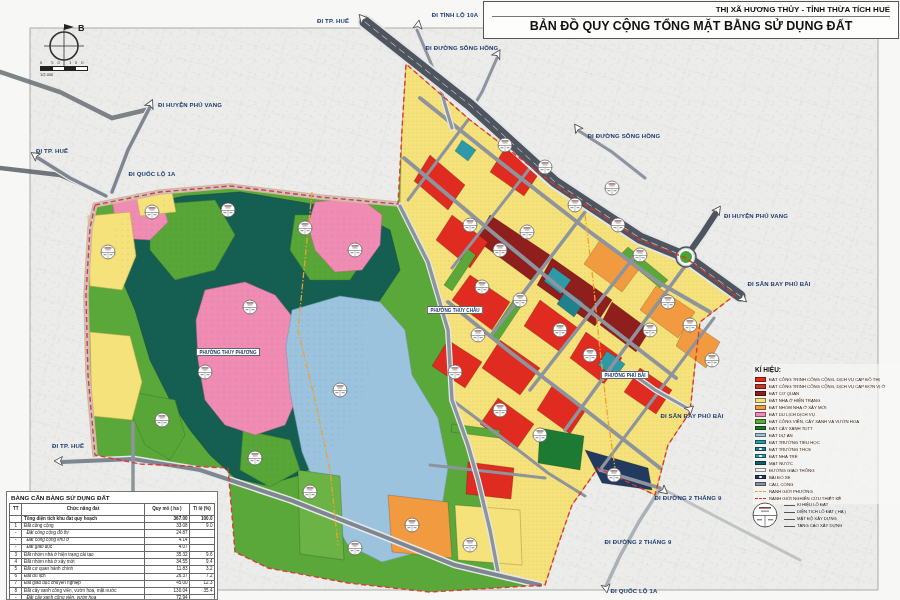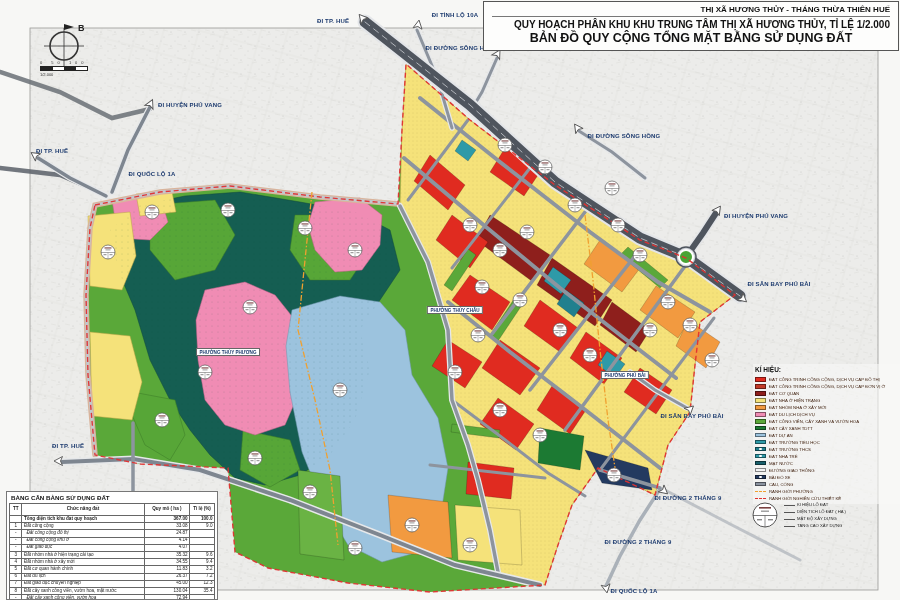--- a/index.html
+++ b/index.html
@@ -264,22 +264,21 @@
     <use href="#lot" x="650" y="330"></use>
         <use href="#lot" x="668" y="302"></use>
     <use href="#lot" x="690" y="325"></use>
         <use href="#lot" x="712" y="360"></use>
     <use href="#lot" x="640" y="255"></use>
         <use href="#lot" x="618" y="225"></use>
   </g>
 </svg>
 
 <div id="titleblock">
-  <div class="t1">THỊ XÃ HƯƠNG THỦY - THÁNG THỪA THIÊN HUẾ</div>
-  <div class="t2">QUY HOẠCH PHÂN KHU KHU TRUNG TÂM THỊ XÃ HƯƠNG THỦY, TỈ LỆ 1/2.000</div>
+  <div class="t1">THỊ XÃ HƯƠNG THỦY - TỈNH THỪA TÍCH HUẾ</div>
   <div class="t3">BẢN ĐỒ QUY CỘNG TỔNG MẶT BẰNG SỬ DỤNG ĐẤT</div>
 </div>
 
 <div id="compass">
   <svg width="70" height="46" viewBox="0 0 70 46">
     <circle cx="30" cy="24" r="14" fill="none" stroke="#333" stroke-width="1.6"></circle>
     <line x1="10" y1="24" x2="50" y2="24" stroke="#333" stroke-width="0.8"></line>
     <line x1="30" y1="6" x2="30" y2="44" stroke="#333" stroke-width="0.8"></line>
     <polygon points="30,2 40,5 30,8" fill="#222"></polygon>
     <text x="44" y="9" font-size="9" font-weight="bold" fill="#222" font-family="Liberation Sans, sans-serif">B</text>

